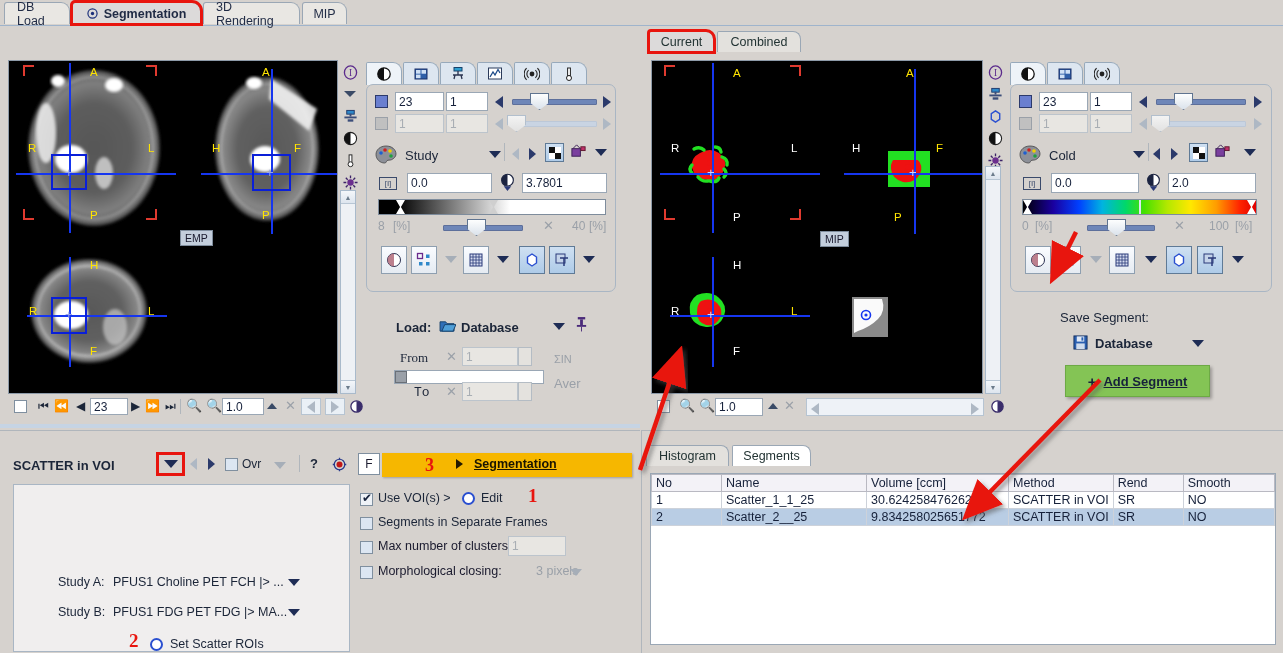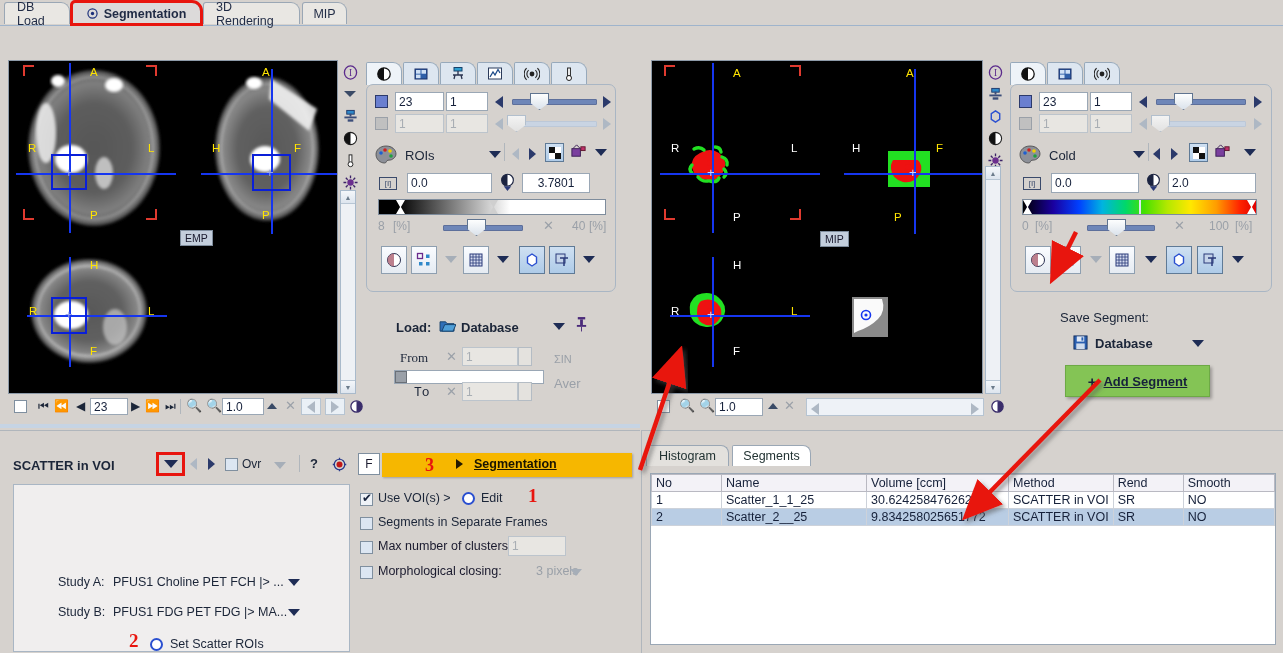--- a/index.html
+++ b/index.html
@@ -403,21 +403,21 @@
 
     <div style="position:absolute;left:8px;top:60px;">
       <svg width="22" height="20" viewBox="0 0 22 20">
           <path d="M11 1C5.2 1 1 4.8 1 9.5S5 18 9.5 18c2 0 1.6-1.6 2.6-2.4 1-.8 3-.2 4.4-.9 2.2-1 4.5-3 4.5-5.6C21 4.5 16.8 1 11 1z" fill="#8d9098" stroke="#444" stroke-width=".8"></path>
           <circle cx="6" cy="8" r="1.8" fill="#1e5fd0"></circle>
           <circle cx="10" cy="5" r="1.8" fill="#d02020"></circle>
           <circle cx="15" cy="6" r="1.8" fill="#f0d000"></circle>
           <circle cx="16" cy="11" r="1.8" fill="#20a040"></circle>
         </svg>
     </div>
-    <div class="lbl" style="left:38px;top:63px;font-size:13px;">ROIs</div>
+    <div class="lbl" style="left:38px;top:63px;font-size:13px;">Study</div>
     <div class="caret" style="left:122px;top:66px;"></div>
     <div style="position:absolute;left:137px;top:58px;width:1px;height:18px;background:#b0b6bc;"></div>
     <div class="arrw dim l" style="left:145px;top:63px;border-right-width:7px;"></div>
     <div class="arrw r" style="left:162px;top:63px;border-left-width:7px;"></div>
     <div class="sqbtn act" style="left:178px;top:58px;width:19px;height:19px;">
       <svg width="12" height="12" viewBox="0 0 12 12">
           <rect width="6" height="6" fill="#111"></rect>
           <rect x="6" y="6" width="6" height="6" fill="#111"></rect>
           <rect x="6" width="6" height="6" fill="#fff"></rect>
           <rect y="6" width="6" height="6" fill="#fff"></rect>
@@ -436,21 +436,21 @@
     <div class="txtfield" style="left:40px;top:88px;width:85px;height:20px;">
       <span>0.0</span>
     </div>
     <div style="position:absolute;left:132px;top:88px;">
       <svg width="17" height="19" viewBox="0 0 18 20">
           <circle cx="9" cy="7.5" r="6.2" fill="#fff" stroke="#1b2340" stroke-width="1.2"></circle>
           <path d="M9 1.3A6.2 6.2 0 0 0 9 13.7Z" fill="#1b2340"></path>
           <path d="M5 14 L13 14 L9 19 Z" fill="#2b3a78"></path>
         </svg>
     </div>
-    <div class="txtfield" style="left:155px;top:88px;width:68px;height:20px;justify-content:center;">
+    <div class="txtfield" style="left:155px;top:88px;width:85px;height:20px;">
       <span>3.7801</span>
     </div>
 
     <div class="lut lut-gray" style="left:11px;top:114px;width:228px;height:16px;">
       <div class="lut-marker" style="left:17px;"></div>
       <div class="lut-marker" style="left:110px;background:#cfcfcf;"></div>
     </div>
     <div class="lbl dim" style="left:11px;top:134px;">8</div>
     <div class="lbl dim" style="left:26px;top:134px;">[%]</div>
     <div class="sld" style="left:76px;top:140px;width:80px;"></div>
@@ -531,20 +531,28 @@
       <span>1</span>
     </div>
     <div style="position:absolute;left:152px;top:82px;width:14px;height:19px;background:#e4e2de;border:1px solid #b4bcc4;"></div>
 
     <div class="lbl dim" style="left:188px;top:53px;font-size:11px;">ΣIN</div>
     <div class="lbl dim" style="left:188px;top:76px;font-size:13px;">Aver</div>
   </div>
 
   <div class="bluebar" style="left:0;top:424px;width:640px;"></div>
 
+  <div style="position:absolute;left:645px;top:28px;width:360px;height:26px;background:#d6d2ce;">
+    <div class="subtab sel hl-red" style="left:4px;width:65px;top:3px;">
+      <span>Current</span>
+    </div>
+    <div class="subtab" style="left:72px;width:84px;top:3px;">
+      <span>Combined</span>
+    </div>
+  </div>
 
   <div class="vp-img" style="left:651px;top:60px;width:332px;height:334px;">
     <div class="corner" style="left:12px;top:4px;border-width:2px 0 0 2px;"></div>
     <div class="corner" style="left:138px;top:4px;border-width:2px 2px 0 0;"></div>
     <div class="corner" style="left:12px;top:148px;border-width:0 0 2px 2px;"></div>
     <div class="corner" style="left:138px;top:148px;border-width:0 2px 2px 0;"></div>
 
     <svg width="70" height="60" style="position:absolute;left:32px;top:82px;">
       <path d="M16 10 q10-6 19 0 q9 7 5 17 q-4 11-16 10 q-13-1-16-12 q-2-10 8-15Z" fill="#ee1111"></path>
       <path d="M10 6 q6-3 10 1 M31 4 q5 0 6 5 M38 14 q6 2 5 8 M40 26 q4 4 0 8 M8 22 q-4 4 0 8 M14 34 q4 5 10 4 M26 38 q7 2 9-3" stroke="#22e022" stroke-width="3.4" fill="none" stroke-linecap="round"></path>

